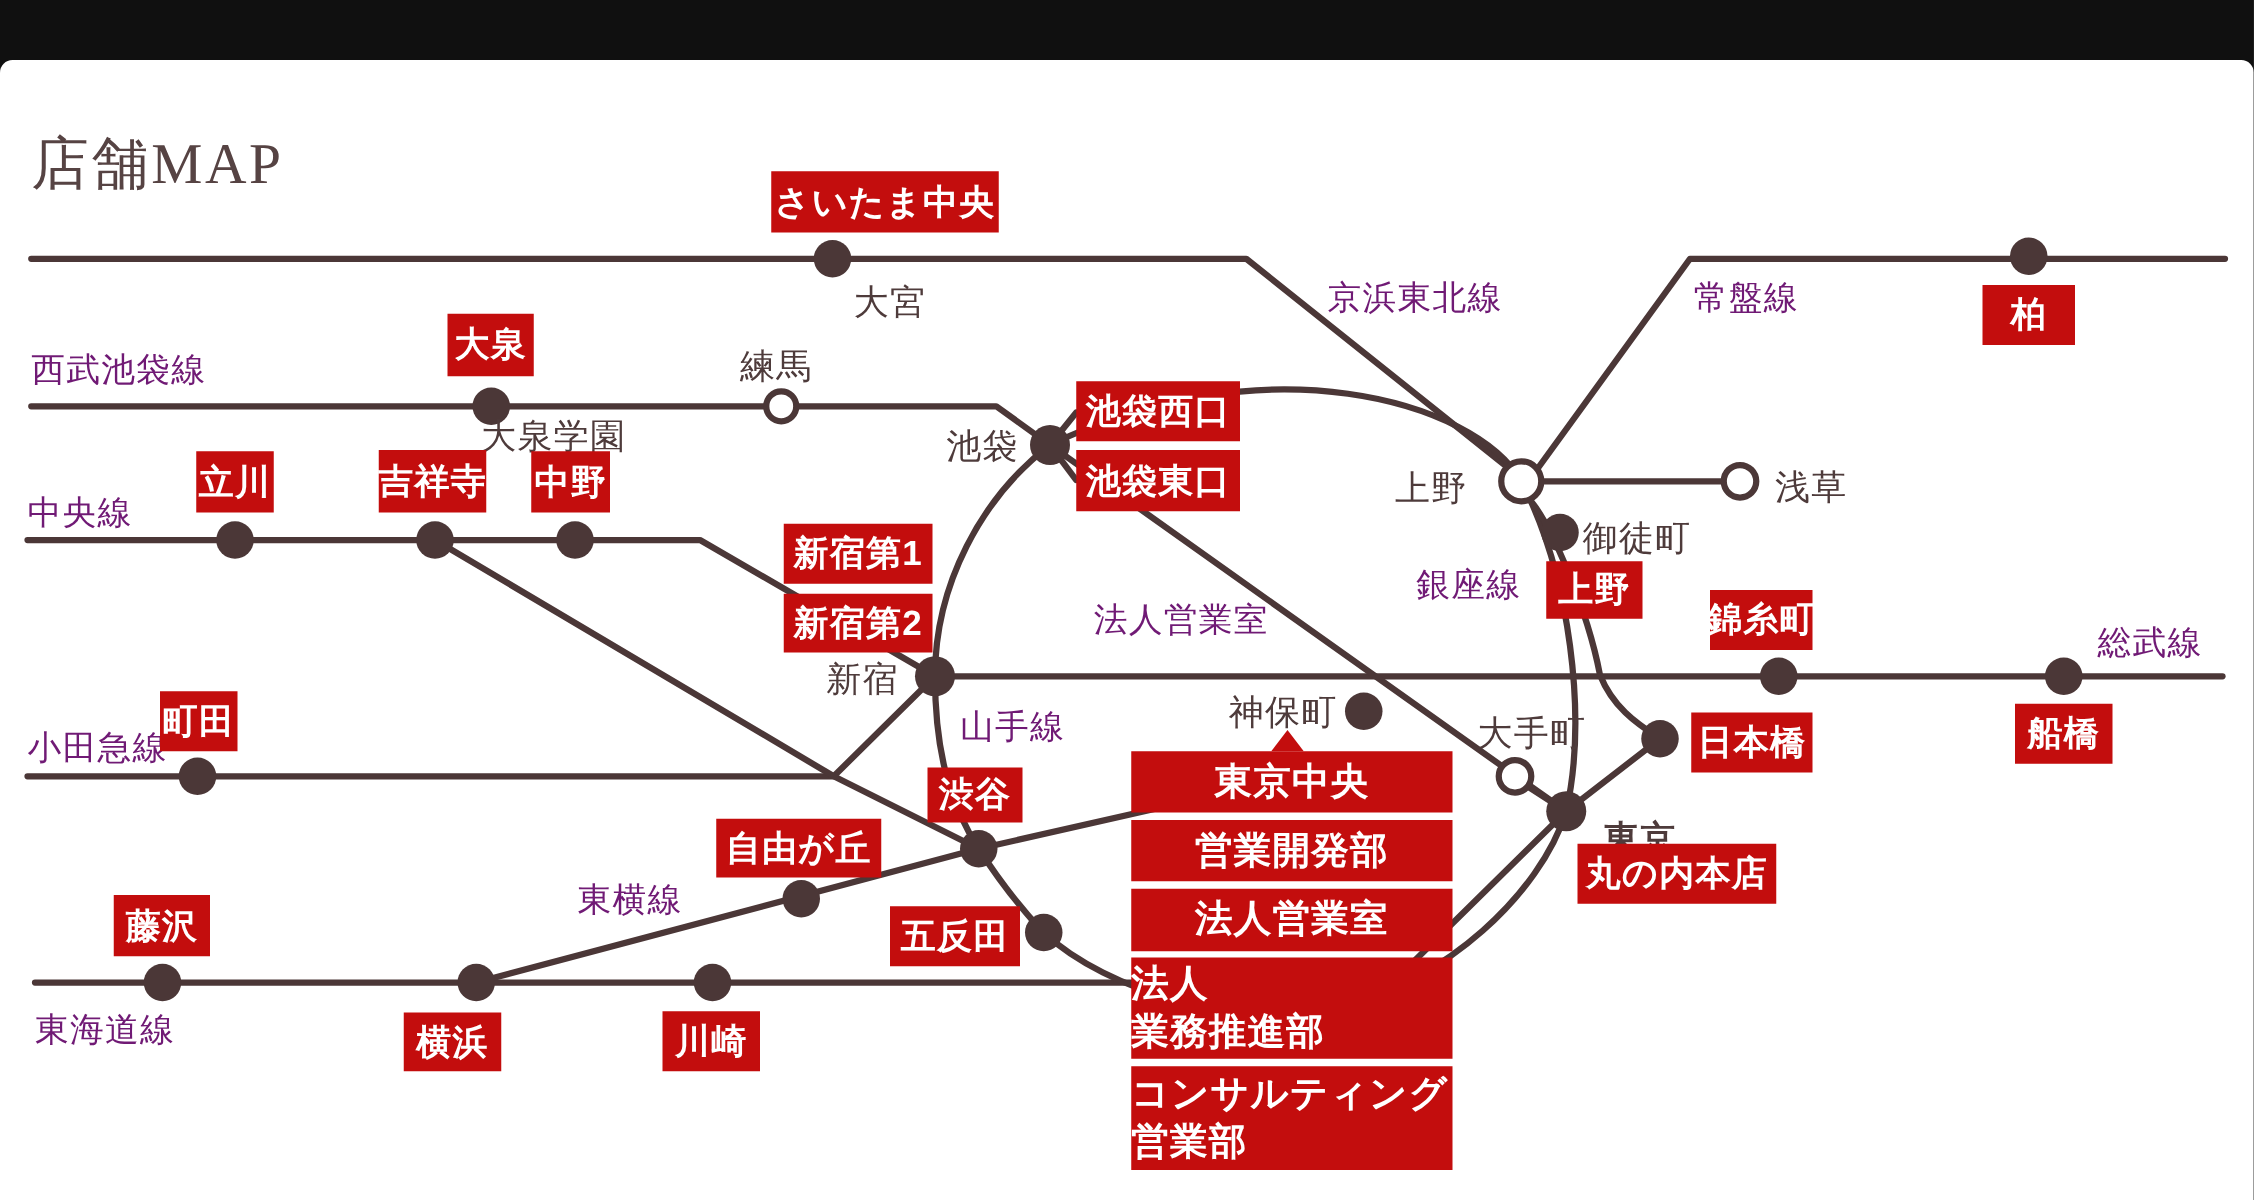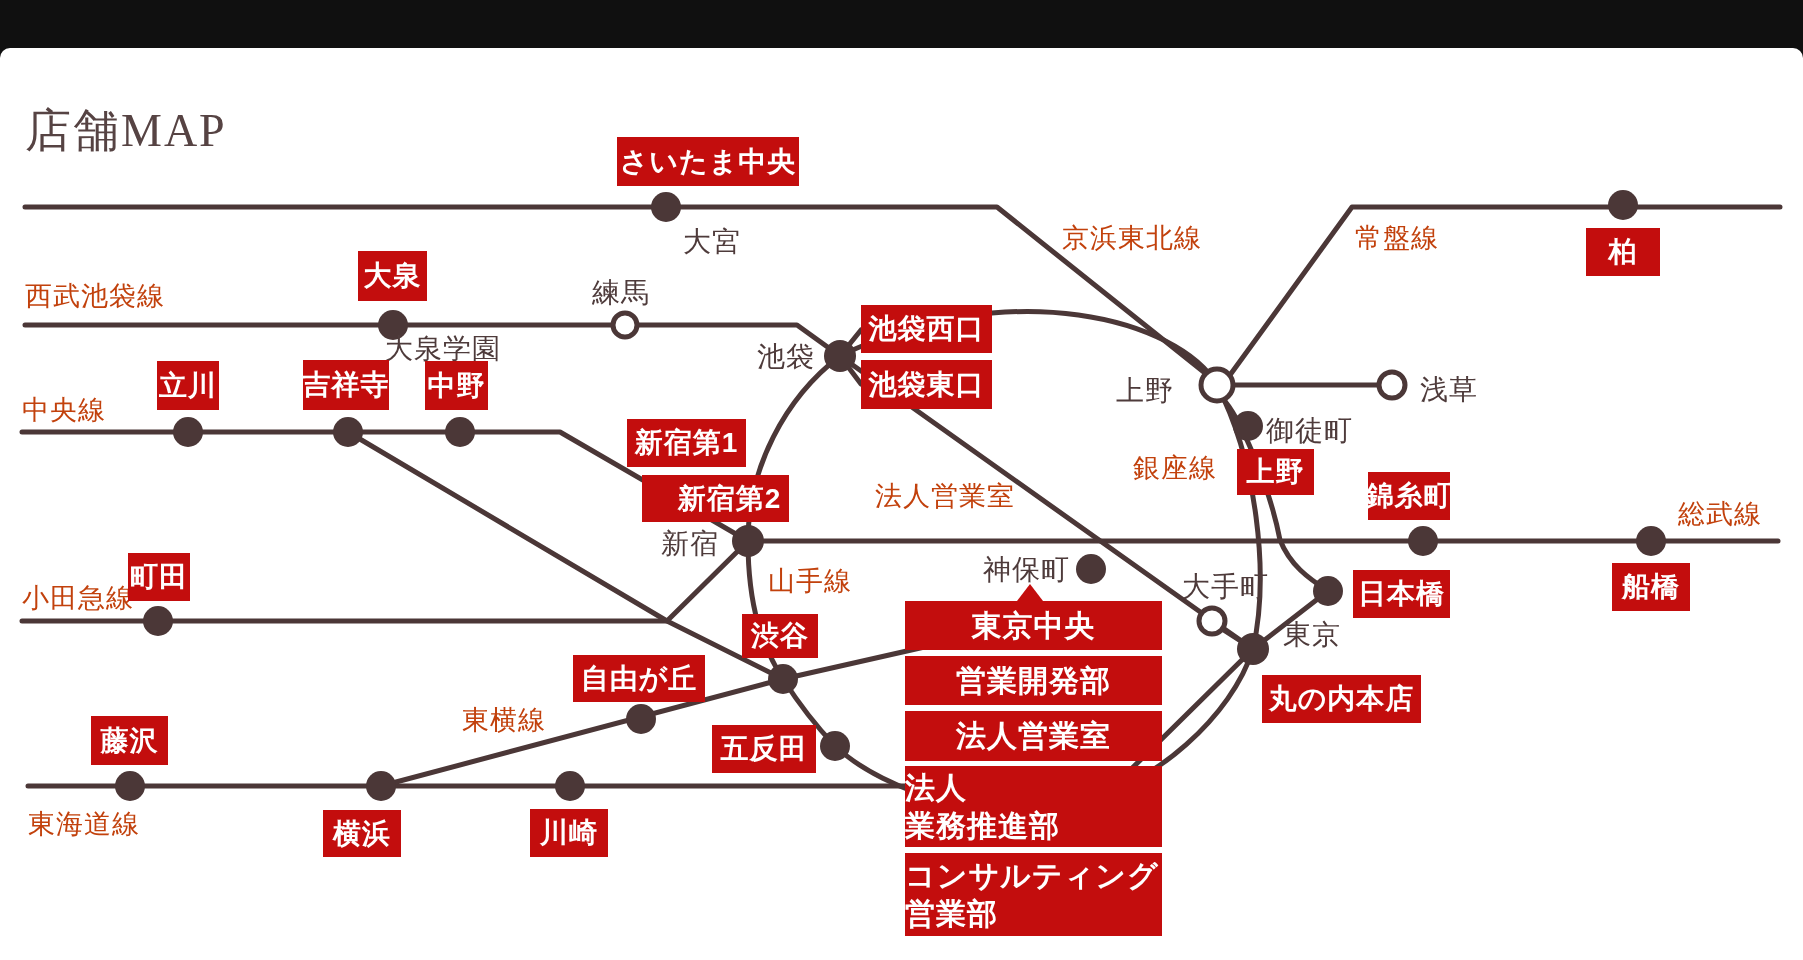--- a/index.html
+++ b/index.html
@@ -8,21 +8,21 @@
     border-radius:10px;overflow:hidden;
     font-family:"Liberation Sans",sans-serif;
     margin-top:48px;
   }
   #railmap{position:absolute;left:0;top:0;}
   .page-title{
     position:absolute;font-family:"Liberation Serif",serif;
     font-size:46px;color:#564343;letter-spacing:2px;white-space:nowrap;
   }
   .line-label{
-    position:absolute;font-size:27px;color:#c2410c;white-space:nowrap;
+    position:absolute;font-size:27px;color:#701a75;white-space:nowrap;
     letter-spacing:1px;
   }
   .station-label{
     position:absolute;font-size:28px;color:#4e3b3b;white-space:nowrap;
     letter-spacing:1px;
   }
   .badge{
     position:absolute;background:#c30d0d;color:#ffffff;font-weight:bold;
     font-size:28px;display:flex;align-items:center;justify-content:center;
     white-space:nowrap;letter-spacing:1px;line-height:1;
@@ -130,34 +130,34 @@
       <div class="line-label" style="left: 1678px; top: 448px;">総武線</div>
       <div class="station-label" style="left: 683px; top: 175px;">大宮</div>
       <div class="station-label" style="left: 592px; top: 226px;">練馬</div>
       <div class="station-label" style="left: 385px; top: 282px;">大泉学園</div>
       <div class="station-label" style="left: 757px; top: 290px;">池袋</div>
       <div class="station-label" style="left: 661px; top: 477px;">新宿</div>
       <div class="station-label" style="left: 1116px; top: 324px;">上野</div>
       <div class="station-label" style="left: 1420px; top: 323px;">浅草</div>
       <div class="station-label" style="left: 1266px; top: 364px;">御徒町</div>
       <div class="station-label" style="left: 1182px; top: 520px;">大手町</div>
-      <div class="station-label" style="left: 1283px; top: 568px;">東京</div>
+      <div class="station-label" style="left: 1283px; top: 604px; font-weight: bold;">東京</div>
       <div class="station-label" style="left: 983px; top: 503px;">神保町</div>
     </div>
   <div id="badges-layer">
       <div class="badge" style="left: 617px; top: 89px; width: 182px; height: 49px;">さいたま中央</div>
       <div class="badge" style="left: 358px; top: 203px; width: 69px; height: 50px;">大泉</div>
       <div class="badge" style="left: 1586px; top: 180px; width: 74px; height: 48px;">柏</div>
       <div class="badge" style="left: 157px; top: 313px; width: 62px; height: 49px;">立川</div>
       <div class="badge" style="left: 303px; top: 312px; width: 86px; height: 50px;">吉祥寺</div>
       <div class="badge" style="left: 425px; top: 313px; width: 63px; height: 49px;">中野</div>
       <div class="badge" style="left: 861px; top: 257px; width: 131px; height: 48px;">池袋西口</div>
       <div class="badge" style="left: 861px; top: 312px; width: 131px; height: 49px;">池袋東口</div>
       <div class="badge" style="left: 627px; top: 371px; width: 119px; height: 48px;">新宿第1</div>
-      <div class="badge" style="left: 642px; top: 427px; width: 119px; height: 47px; padding-left: 28px;">新宿第2</div>
+      <div class="badge" style="left: 627px; top: 427px; width: 119px; height: 47px;">新宿第2</div>
       <div class="badge" style="left: 1237px; top: 401px; width: 77px; height: 46px;">上野</div>
       <div class="badge" style="left: 1368px; top: 424px; width: 82px; height: 48px;">錦糸町</div>
       <div class="badge" style="left: 128px; top: 505px; width: 62px; height: 48px;">町田</div>
       <div class="badge" style="left: 1353px; top: 522px; width: 97px; height: 48px;">日本橋</div>
       <div class="badge" style="left: 1612px; top: 515px; width: 78px; height: 48px;">船橋</div>
       <div class="badge" style="left: 742px; top: 566px; width: 76px; height: 44px;">渋谷</div>
       <div class="badge" style="left: 573px; top: 607px; width: 132px; height: 47px;">自由が丘</div>
       <div class="badge" style="left: 712px; top: 677px; width: 104px; height: 48px;">五反田</div>
       <div class="badge" style="left: 1262px; top: 627px; width: 159px; height: 48px;">丸の内本店</div>
       <div class="badge" style="left: 91px; top: 668px; width: 77px; height: 49px;">藤沢</div>

